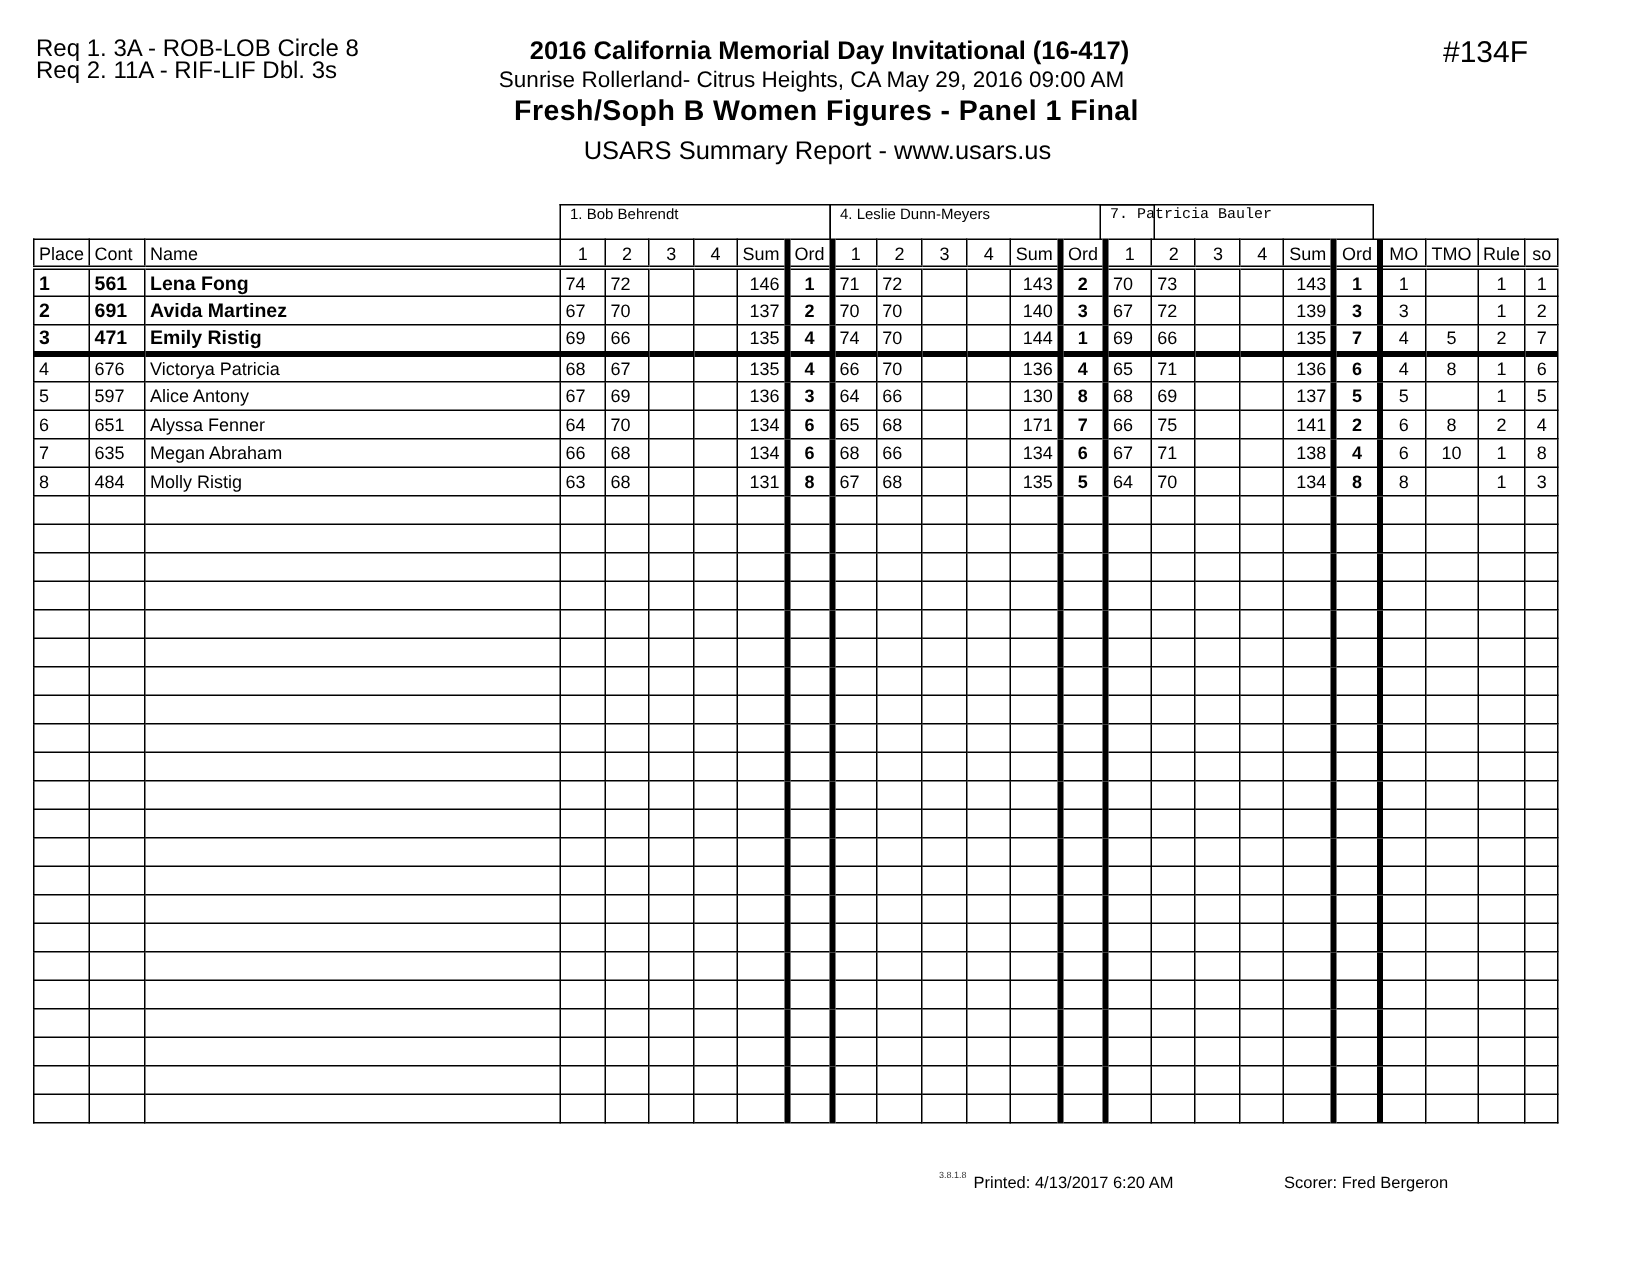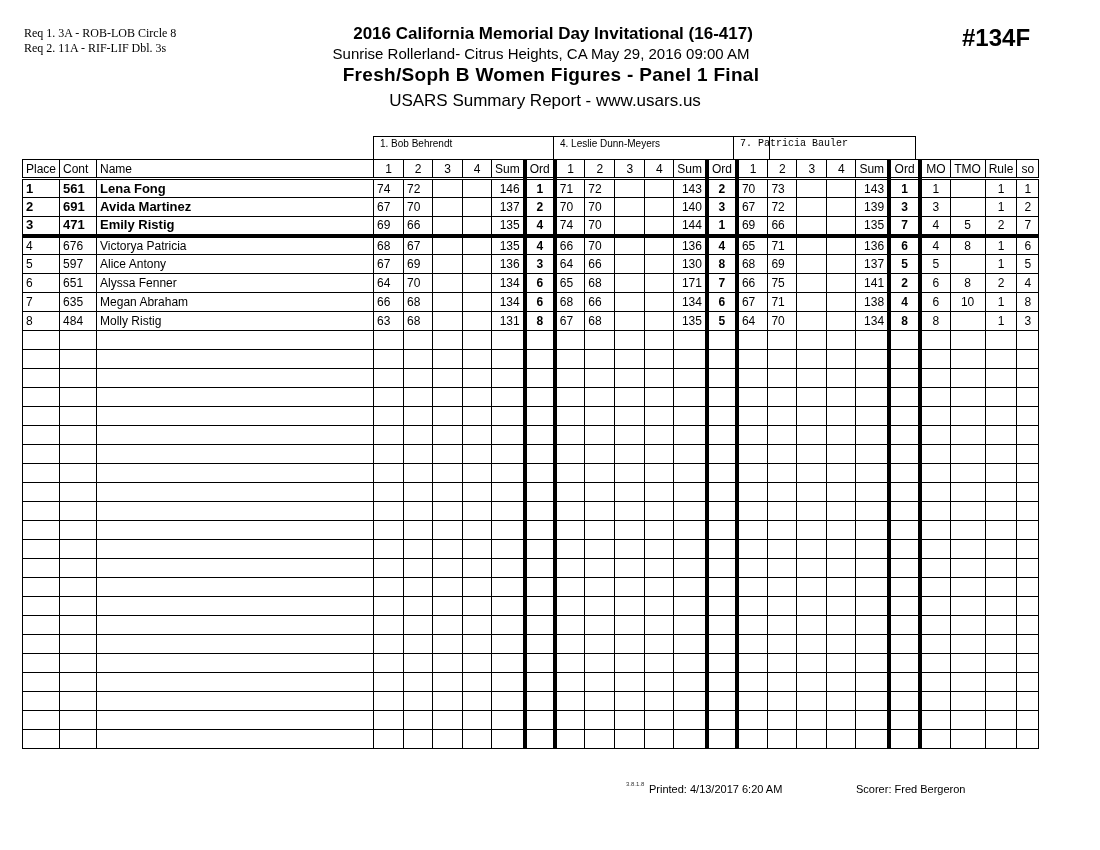--- a/index.html
+++ b/index.html
@@ -1,24 +1,24 @@
 <!DOCTYPE html>
 <html><head>
 <meta charset="utf-8">
 <style>
   html,body{margin:0;padding:0;background:#fff;}
   body{width:1100px;height:850px;position:relative;overflow:hidden;font-family:"Liberation Sans","DejaVu Sans",sans-serif;color:#000;}
   .abs{position:absolute;}
-  .req{left:24px;font-size:12px;line-height:14px;font-family:Liberation Serif, serif;}
+  .req{left:24px;font-size:16px;line-height:14px;}
   .title{left:0;width:1100px;text-align:center;}
   #t1{top:24px;font-size:17px;font-weight:bold;left:0;width:1106px;}
   #t2{top:45px;font-size:15px;left:0;width:1082px;}
   #t3{top:64px;font-size:19px;font-weight:bold;left:0;width:1102px;letter-spacing:.3px;}
   #t4{top:91px;font-size:17px;left:0;width:1090px;}
-  #eventno{left:962px;top:24px;font-size:24px;font-weight:bold;}
+  #eventno{left:962px;top:24px;font-size:20px;font-weight:normal;}
   .judgebox{top:136px;height:24px;border:1px solid #000;border-bottom:none;font-size:10px;padding-left:6px;box-sizing:border-box;line-height:14px;}
   table.grid{position:absolute;left:22px;top:159px;border-collapse:collapse;table-layout:fixed;}
   table.grid td{border:1px solid #000;height:19px;padding:0 3px;font-size:12px;line-height:12px;white-space:nowrap;overflow:hidden;box-sizing:border-box;}
   table.grid tr.hdr td{height:19px;border-bottom:3px double #000;}
   table.grid tr.hdr td.c{text-align:center;}
   td.num{text-align:left;}
   td.sum{text-align:right;}
   td.ord{text-align:center;font-weight:bold;}
   td.ctr{text-align:center;}
   td.thickL{border-left:4px solid #000 !important;}

